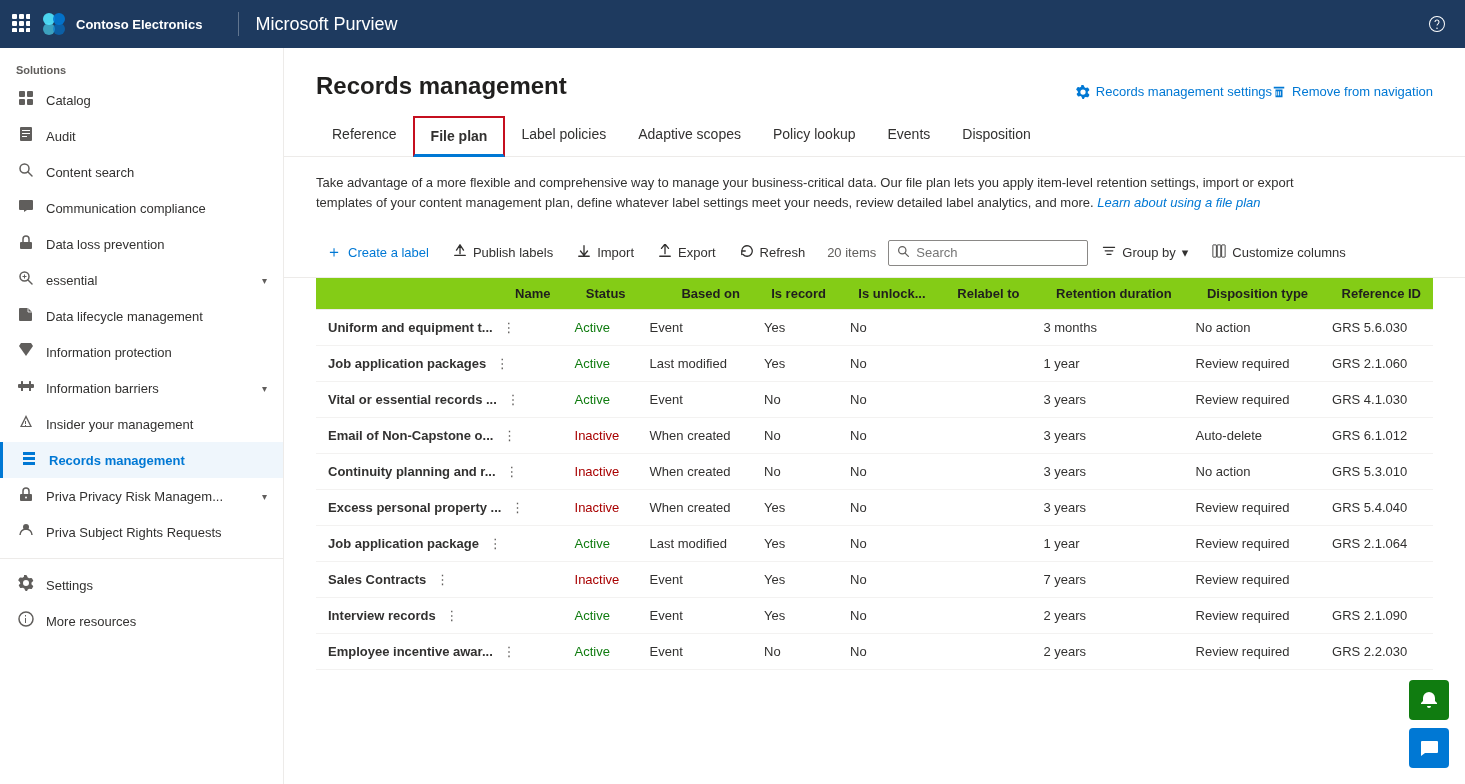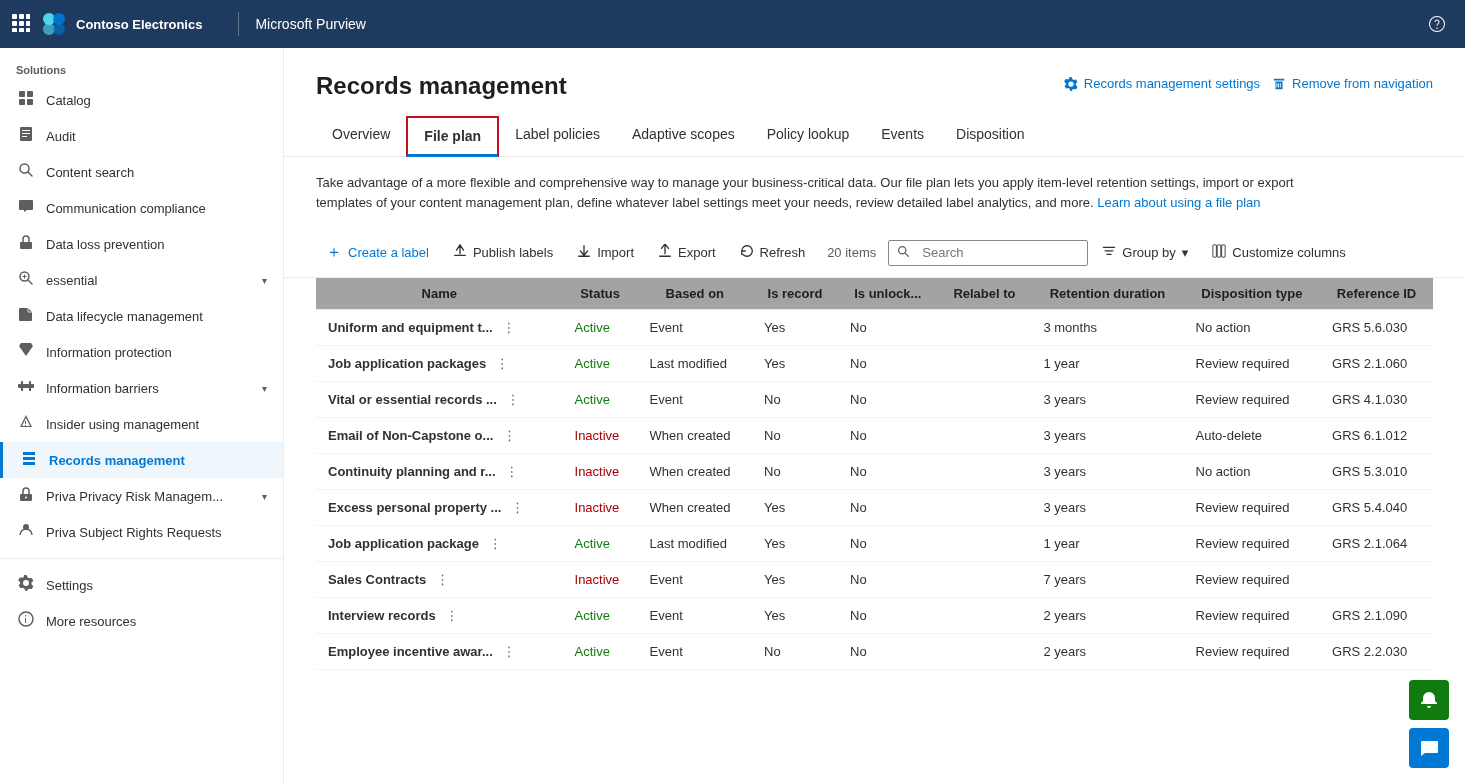--- a/index.html
+++ b/index.html
@@ -13,21 +13,21 @@
       align-items: center;
       padding: 0 12px;
       height: 48px;
       flex-shrink: 0;
     }
     .topnav-grid-icon { margin-right: 10px; cursor: pointer; }
     .topnav-logo { display: flex; align-items: center; gap: 8px; margin-right: 20px; }
     .topnav-logo-icon { width: 28px; height: 28px; }
     .topnav-brand { font-size: 13px; font-weight: 600; color: white; }
     .topnav-divider { width: 1px; height: 24px; background: rgba(255,255,255,0.3); margin: 0 16px; }
-    .topnav-product { font-size: 14px; font-weight: 400; color: white; }
+    .topnav-product { font-size: 18px; font-weight: 400; color: white; }
     .topnav-right { margin-left: auto; display: flex; align-items: center; gap: 16px; flex-direction: column; }
     .topnav-icon-btn { color: white; cursor: pointer; font-size: 16px; background: none; border: none; display: flex; align-items: center; justify-content: center; width: 32px; height: 32px; border-radius: 50%; }
     .topnav-avatar { width: 32px; height: 32px; border-radius: 50%; background: #2b579a; color: white; display: flex; align-items: center; justify-content: center; font-size: 12px; font-weight: 600; cursor: pointer; border: 2px solid rgba(255,255,255,0.5); }
 
     
     .main-layout { display: flex; flex: 1; overflow: hidden; }
 
     
     .sidebar {
       width: 284px;
@@ -76,21 +76,21 @@
       display: flex;
       flex-direction: column;
     }
     .content-header {
       padding: 24px 32px 0 32px;
       display: flex;
       align-items: flex-start;
       justify-content: space-between;
     }
     .content-title { font-size: 24px; font-weight: 600; color: #201f1e; }
-    .content-header-actions { display: flex; gap: 12px; align-items: center; margin-top: 4px; }
+    .content-header-actions { display: flex; gap: 0; align-items: center; margin-top: 12px; }
     .header-action-link {
       display: flex;
       align-items: center;
       gap: 6px;
       color: #0078d4;
       font-size: 13px;
       cursor: pointer;
       text-decoration: none;
     }
 
@@ -112,21 +112,21 @@
     }
 
     
     .content-desc {
       padding: 16px 32px;
       font-size: 13px;
       color: #323130;
       line-height: 1.5;
       max-width: 1100px;
     }
-    .content-desc a { color: #0078d4; text-decoration: none; }
+    .content-desc a { color: #0078d4; text-decoration: none; font-style: italic; }
 
     
     .toolbar {
       display: flex;
       align-items: center;
       gap: 4px;
       padding: 8px 32px;
       border-bottom: 1px solid #edebe9;
       flex-wrap: wrap;
     }
@@ -145,44 +145,44 @@
     .toolbar-btn-primary {
       color: #0078d4;
     }
     .toolbar-count { font-size: 13px; color: #605e5c; margin: 0 8px; white-space: nowrap; }
     .toolbar-search {
       display: flex;
       align-items: center;
       border: 1px solid #8a8886;
       border-radius: 2px;
       padding: 4px 8px;
-      gap: 12px;
+      gap: 6px;
       background: white;
       flex: 1;
       max-width: 200px;
     }
     .toolbar-search input {
       border: none;
       outline: none;
       font-size: 13px;
       width: 100%;
       color: #323130;
     }
 
     
     .data-table { width: 100%; border-collapse: collapse; font-size: 13px; }
     .data-table thead tr { border-bottom: 1px solid #edebe9; }
     .data-table th {
-      text-align: center;
+      text-align: right;
       padding: 8px 12px;
       font-weight: 600;
       color: #201f1e;
       font-size: 13px;
       white-space: nowrap;
-      background: #a3a3a3;
+      background: #84cc16;
     }
     .data-table td {
       padding: 10px 12px;
       border-bottom: 1px solid #f3f2f1;
       color: #323130;
       vertical-align: middle;
     }
     .table-container { padding: 0 32px; overflow-x: auto; flex: 1; }
     .row-name { font-weight: 600; color: #323130; }
     .row-menu { color: #605e5c; cursor: pointer; padding: 2px 6px; }
@@ -360,21 +360,21 @@
       <span class="sidebar-item-label">Information barriers</span>
       <span class="sidebar-item-chevron">▾</span>
     </div>
 
     <div class="sidebar-item">
       <span class="sidebar-item-icon">
         <svg width="16" height="16" viewBox="0 0 16 16" fill="#605e5c">
             <path d="M8 1L2 13h12L8 1zm0 3l4 8H4l4-8zm0 3v3h-1v-3h1zm0 4v1h-1v-1h1z"></path>
           </svg>
       </span>
-      <span class="sidebar-item-label">Insider using management</span>
+      <span class="sidebar-item-label">Insider your management</span>
     </div>
 
     <div class="sidebar-item active" style="border-left: 3px solid #0078d4; background: #eff6fc;">
       <span class="sidebar-item-icon" style="color:#0078d4;">
         <svg width="16" height="16" viewBox="0 0 16 16" fill="#0078d4">
             <path d="M2 2h12v3H2zM2 7h12v3H2zM2 12h12v3H2z"></path>
           </svg>
       </span>
       <span class="sidebar-item-label" style="color:#0078d4; font-weight:600;">Records management</span>
     </div>
@@ -437,21 +437,21 @@
         <a class="header-action-link">
           <svg width="14" height="14" viewBox="0 0 16 16" fill="#0078d4">
               <path d="M2 2h12v2H2zm2 3h8v9H4zm3 2v5h1V7H7zm-2 0v5h1V7H5zm4 0v5h1V7H9z"></path>
             </svg>
           <span>Remove from navigation</span>
         </a>
       </div>
     </div>
 
     <div class="tabs">
-      <div class="tab">Overview</div>
+      <div class="tab">Reference</div>
       <div class="tab" style="border: 2px solid #c50f1f; border-bottom: 3px solid #0078d4; color: #323130; font-weight:600; margin-bottom:-1px;">File plan</div>
       <div class="tab">Label policies</div>
       <div class="tab">Adaptive scopes</div>
       <div class="tab">Policy lookup</div>
       <div class="tab">Events</div>
       <div class="tab">Disposition</div>
     </div>
 
     <div class="content-desc">
       <span>Take advantage of a more flexible and comprehensive way to manage your business-critical data. Our file plan lets you apply item-level retention settings, import or export templates of your content management plan, define whatever label settings meet your needs, review detailed label analytics, and more.</span>

